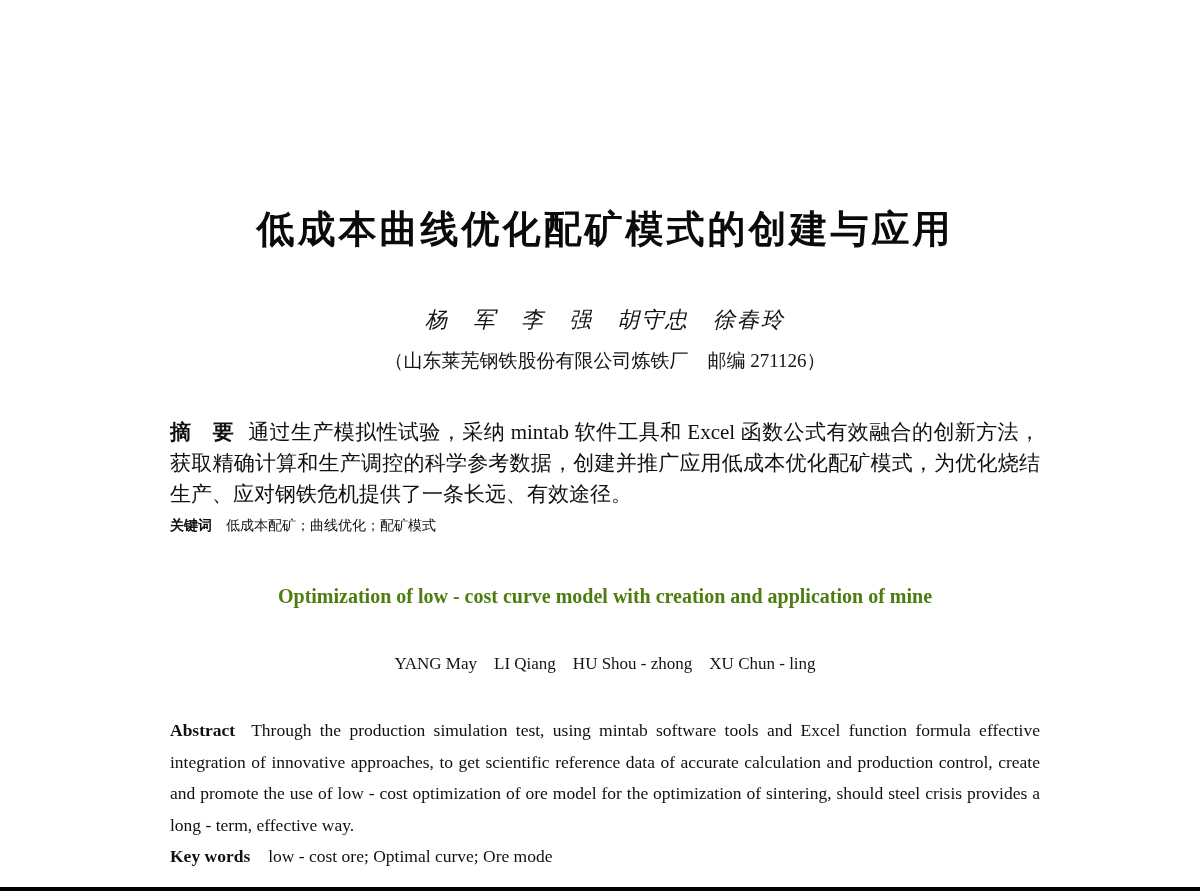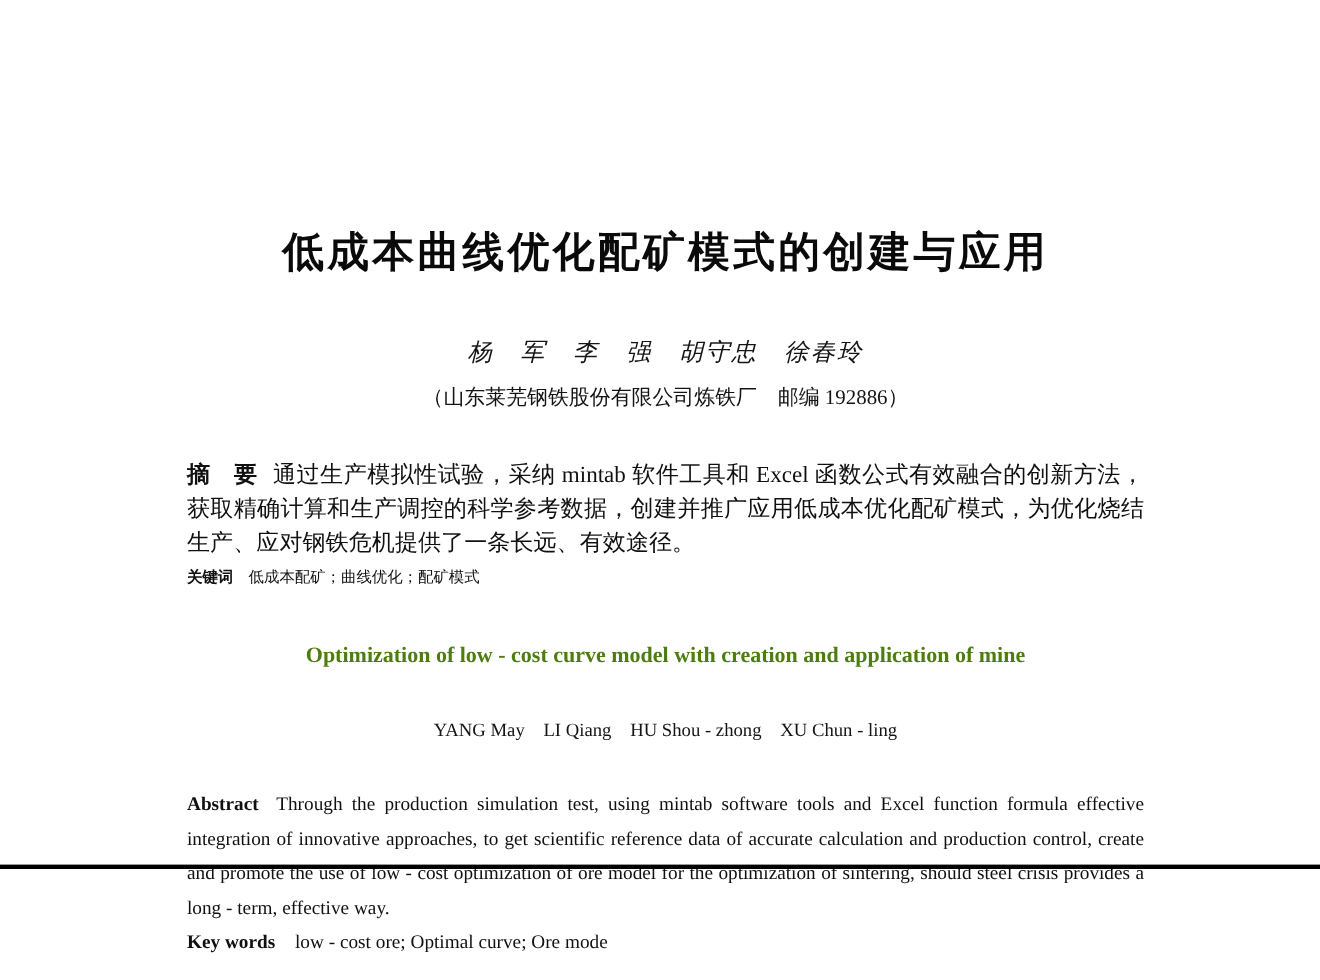--- a/index.html
+++ b/index.html
@@ -8,21 +8,21 @@
     width: 1200px;
     height: 891px;
     position: relative;
     overflow: hidden;
     font-family: "Liberation Serif", serif;
     color: #111111;
   }
   .page {
     position: relative;
     width: 1200px;
-    height: 790px;
+    height: 891px;
     background: #ffffff;
   }
   .content {
     position: absolute;
     left: 170px;
     width: 870px;
     top: 0;
   }
   .title-zh {
     margin-top: 204px;
@@ -114,21 +114,21 @@
 </head>
 <body>
 
 <div class="page">
   <div class="content">
 
     <h1 class="title-zh">低成本曲线优化配矿模式的创建与应用</h1>
 
     <div class="authors-zh">杨　军　李　强　胡守忠　徐春玲</div>
 
-    <div class="affiliation-zh">（山东莱芜钢铁股份有限公司炼铁厂　邮编 192886）</div>
+    <div class="affiliation-zh">（山东莱芜钢铁股份有限公司炼铁厂　邮编 271126）</div>
 
     <p class="abstract-zh"><span class="label-zh">摘　要</span><span>通过生产模拟性试验，采纳 mintab 软件工具和 Excel 函数公式有效融合的创新方法，获取精确计算和生产调控的科学参考数据，创建并推广应用低成本优化配矿模式，为优化烧结生产、应对钢铁危机提供了一条长远、有效途径。</span></p>
 
     <p class="keywords-zh"><span class="label-zh">关键词</span><span>低成本配矿；曲线优化；配矿模式</span></p>
 
     <h2 class="title-en">Optimization of low - cost curve model with creation and application of mine</h2>
 
     <div class="authors-en">YANG May　LI Qiang　HU Shou - zhong　XU Chun - ling</div>
 
 

